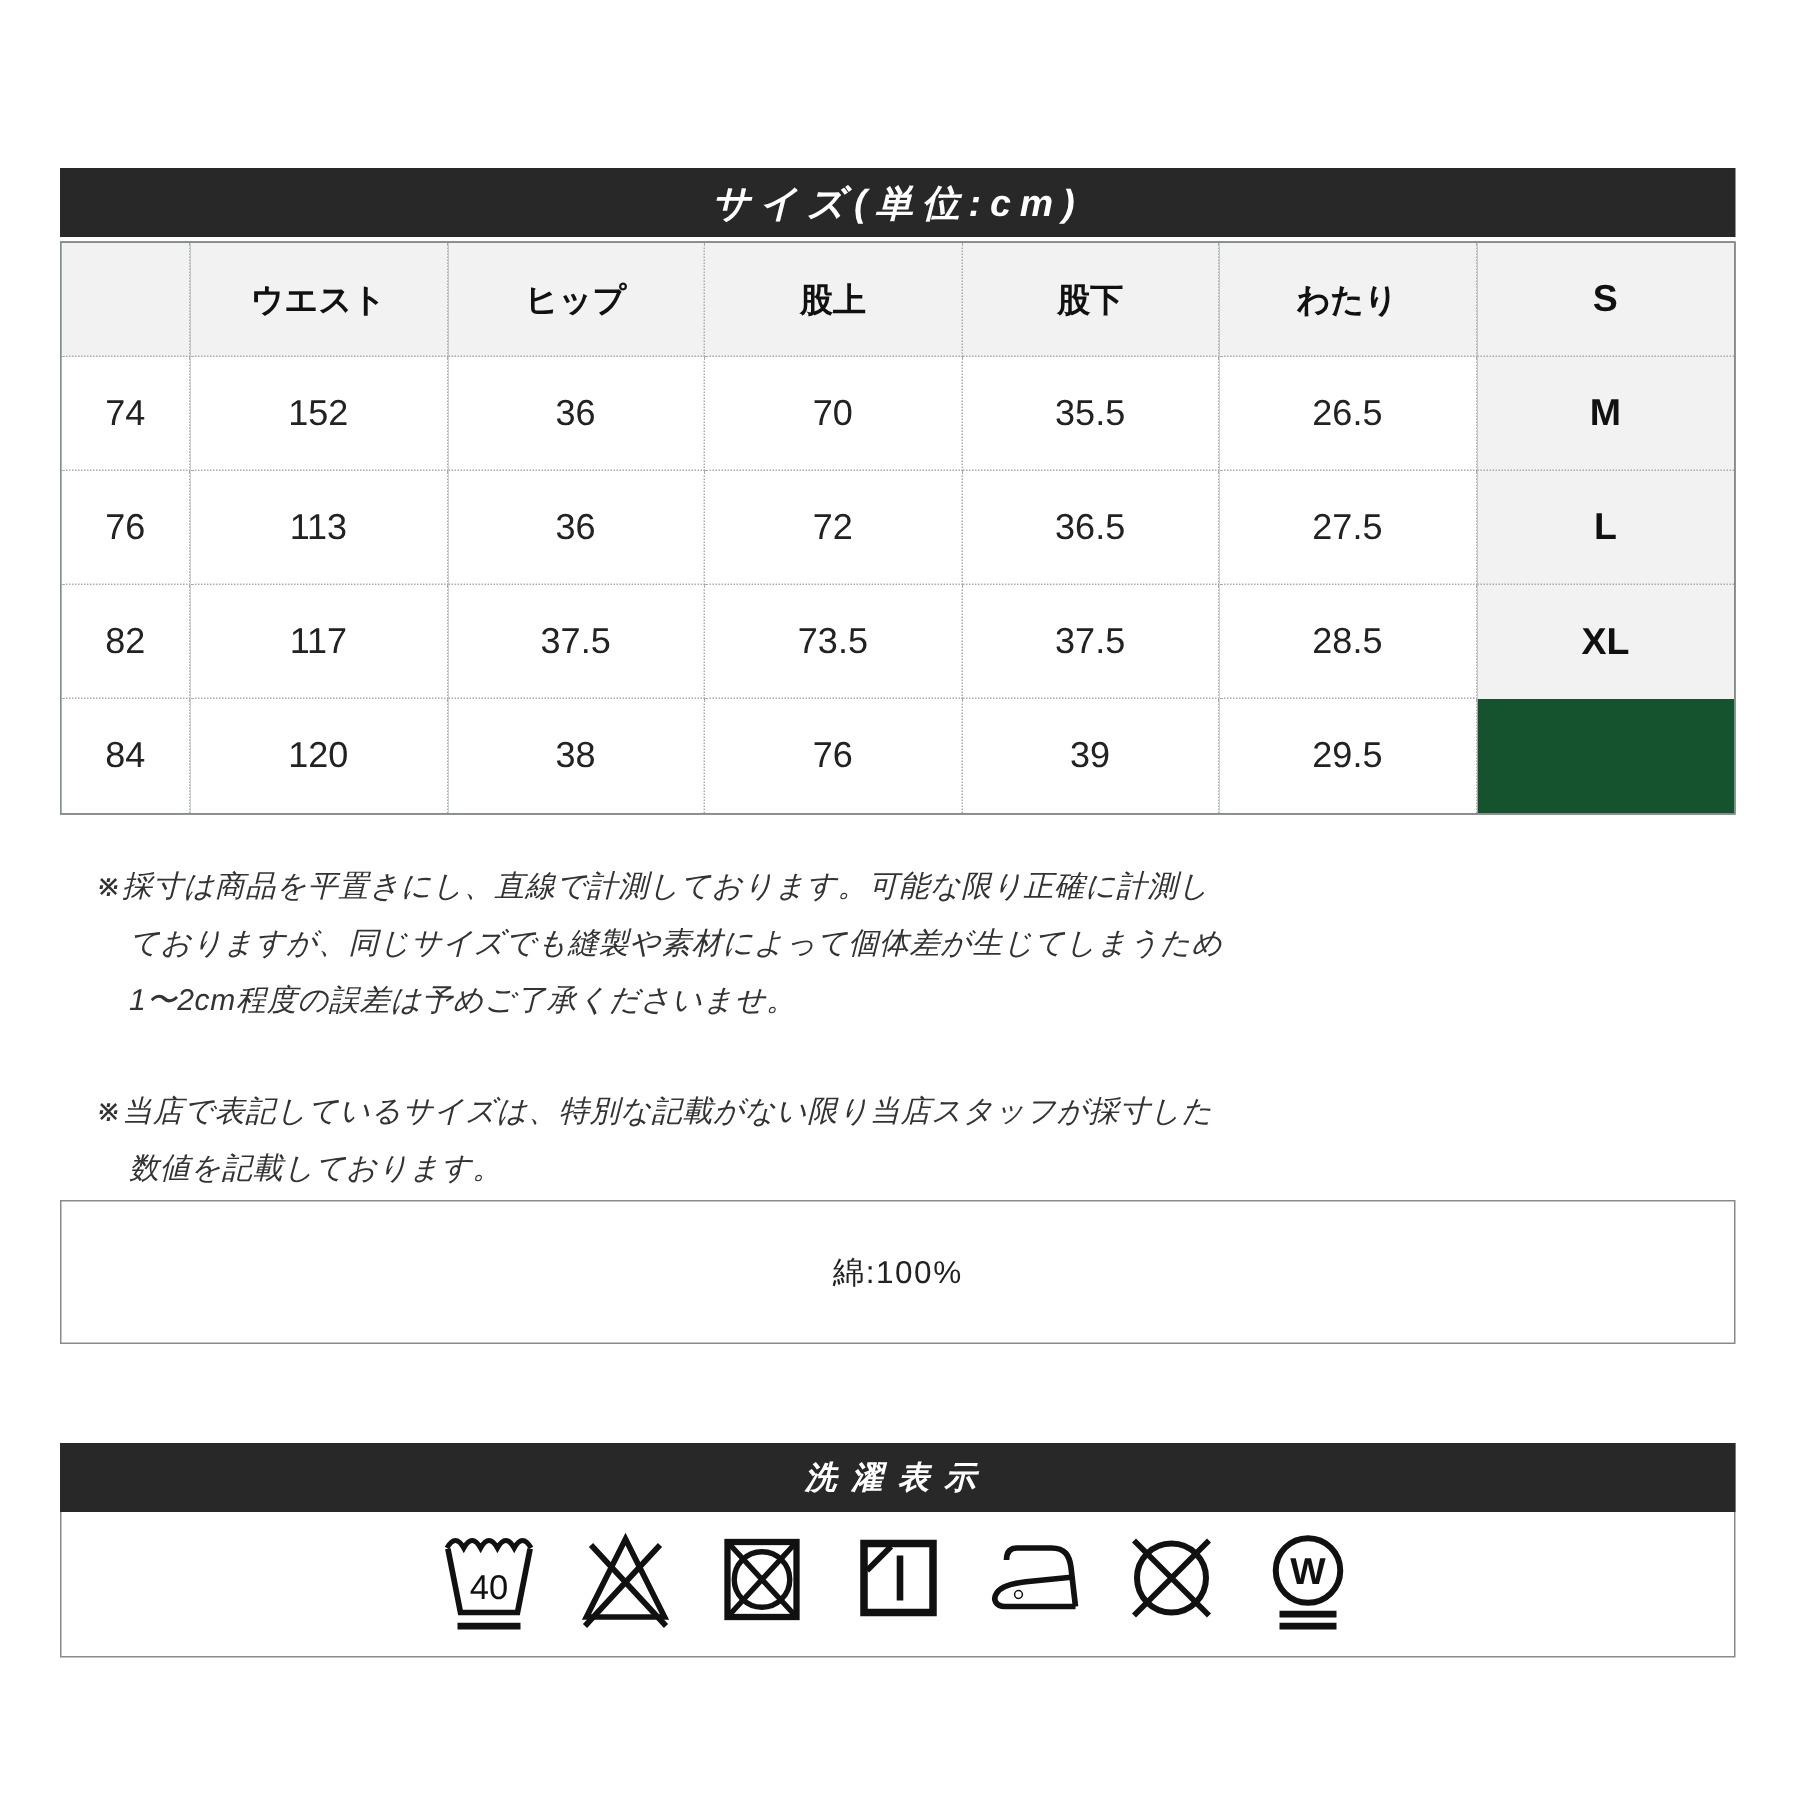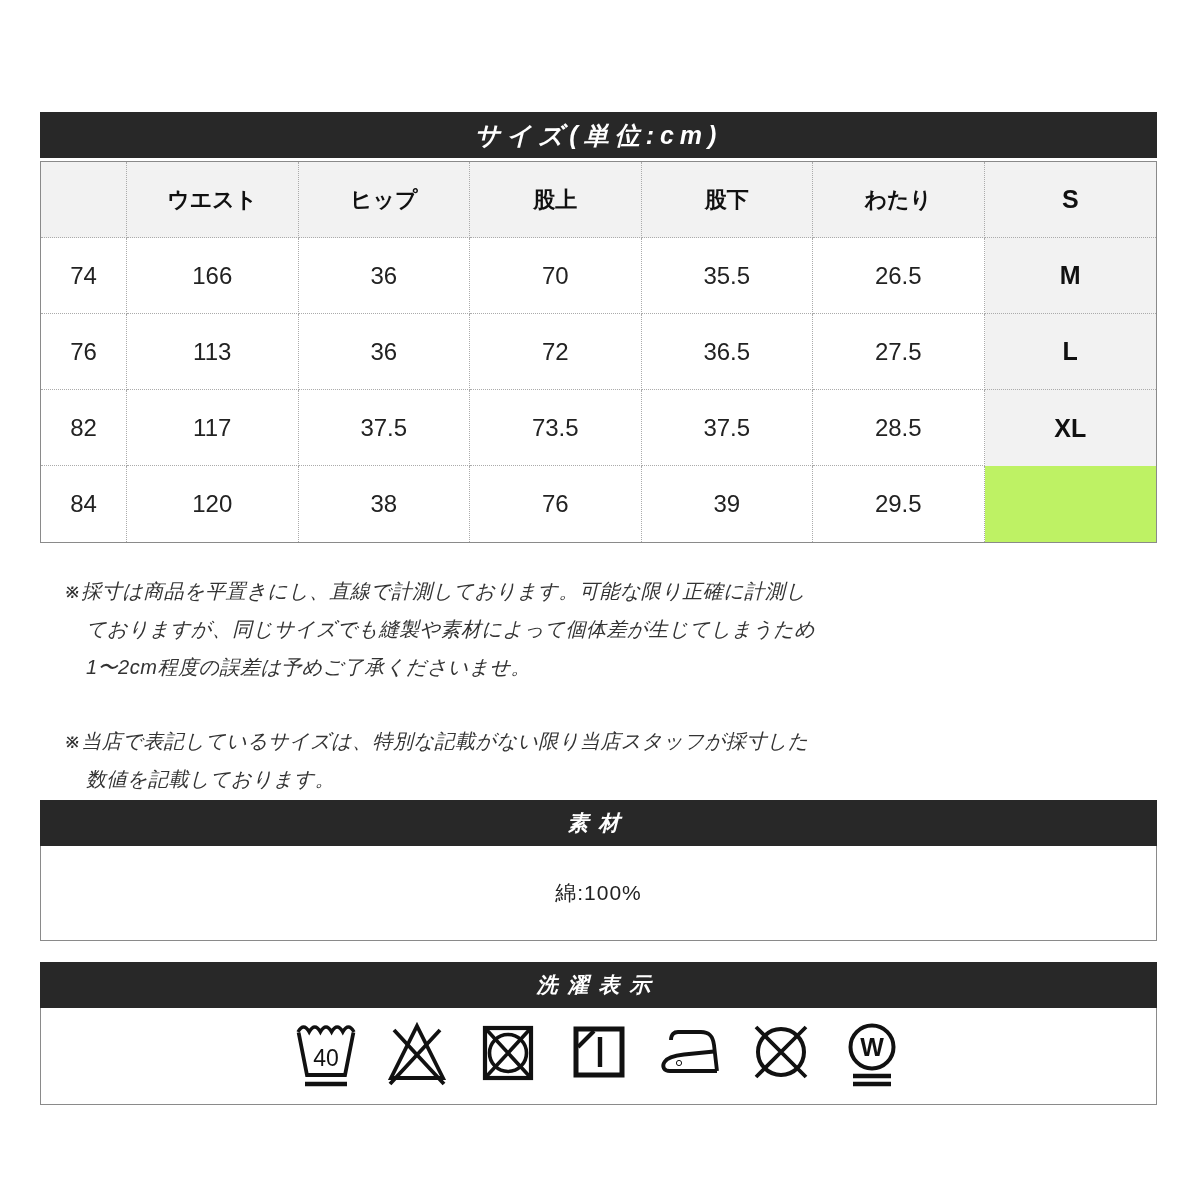--- a/index.html
+++ b/index.html
@@ -15,21 +15,21 @@
     font-weight:bold;
     font-style:italic;
   }
   .bar.title-bar { font-size:25px; letter-spacing:6px; }
   .bar.sub-bar   { font-size:21px; letter-spacing:10px; }
   
   .size-section { position:absolute; left:40px; top:112px; width:1117px; }
   .size-grid {
     margin-top:3px; border:1px solid #8a8a8a;
     display:grid; grid-template-columns:86px repeat(6, 1fr);
-    background:#bef264;
+    background:#14532d;
   }
   .size-grid > div {
     height:76px; display:flex; align-items:center; justify-content:center;
     border-right:1px dotted #ababab; border-bottom:1px dotted #ababab;
     box-sizing:border-box; background:#ffffff;
   }
   .size-grid > div:nth-child(7n)  { border-right:none; }
   .size-grid > div:nth-last-child(-n+7) { border-bottom:none; }
   .size-grid .gray  { background:#f2f2f2; }
   .size-grid .chead { font-weight:bold; font-size:22px; color:#111; }
@@ -68,21 +68,21 @@
 
       <div class="gray"></div>
       <div class="gray chead">ウエスト</div>
       <div class="gray chead">ヒップ</div>
       <div class="gray chead">股上</div>
       <div class="gray chead">股下</div>
       <div class="gray chead">わたり</div>
 
       <div class="gray rlabel">S</div>
       <div class="val">74</div>
-      <div class="val">166</div>
+      <div class="val">152</div>
       <div class="val">36</div>
       <div class="val">70</div>
       <div class="val">35.5</div>
       <div class="val">26.5</div>
 
       <div class="gray rlabel">M</div>
       <div class="val">76</div>
       <div class="val">113</div>
       <div class="val">36</div>
       <div class="val">72</div>
@@ -113,21 +113,20 @@
       <div class="note-line indent">ておりますが、同じサイズでも縫製や素材によって個体差が生じてしまうため</div>
       <div class="note-line indent">1〜2cm程度の誤差は予めご了承くださいませ。</div>
     </div>
     <div class="note">
       <div class="note-line">※当店で表記しているサイズは、特別な記載がない限り当店スタッフが採寸した</div>
       <div class="note-line indent">数値を記載しております。</div>
     </div>
   </div>
 
   <section class="box material-section">
-    <div class="bar sub-bar">素材</div>
     <div class="material-content">
       <span>綿:100%</span>
     </div>
   </section>
 
   <section class="box laundry-section">
     <div class="bar sub-bar">洗濯表示</div>
     <div class="laundry-content">
 
       <svg class="care" viewBox="0 0 64 72">

